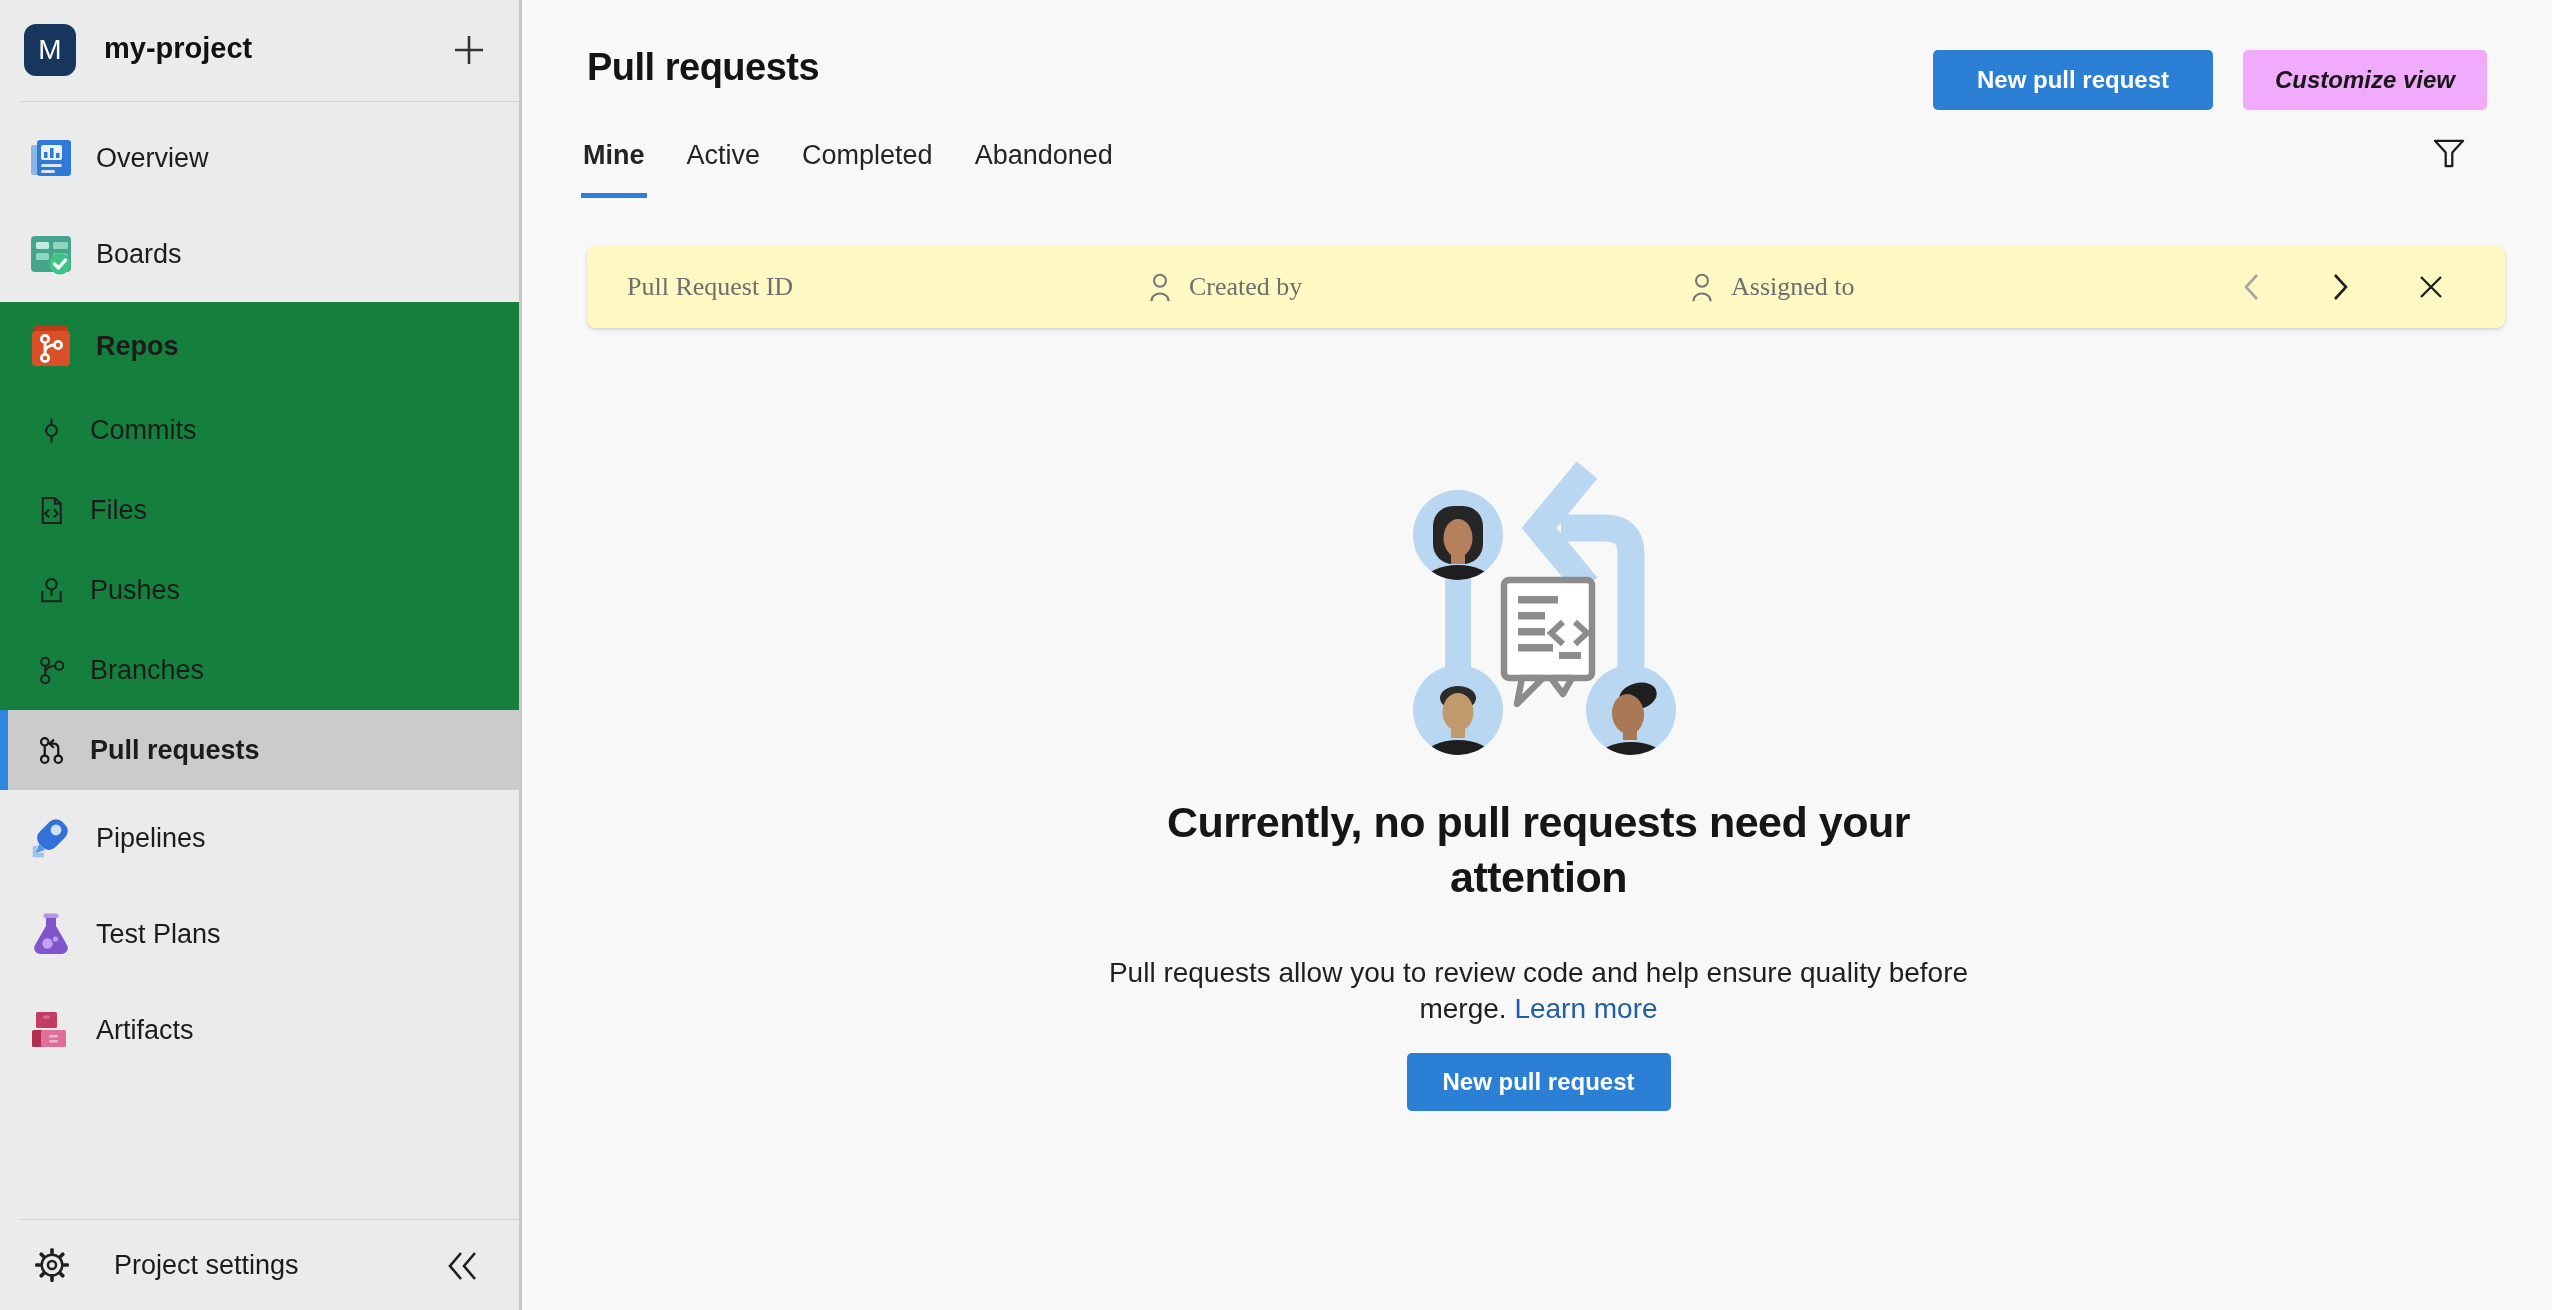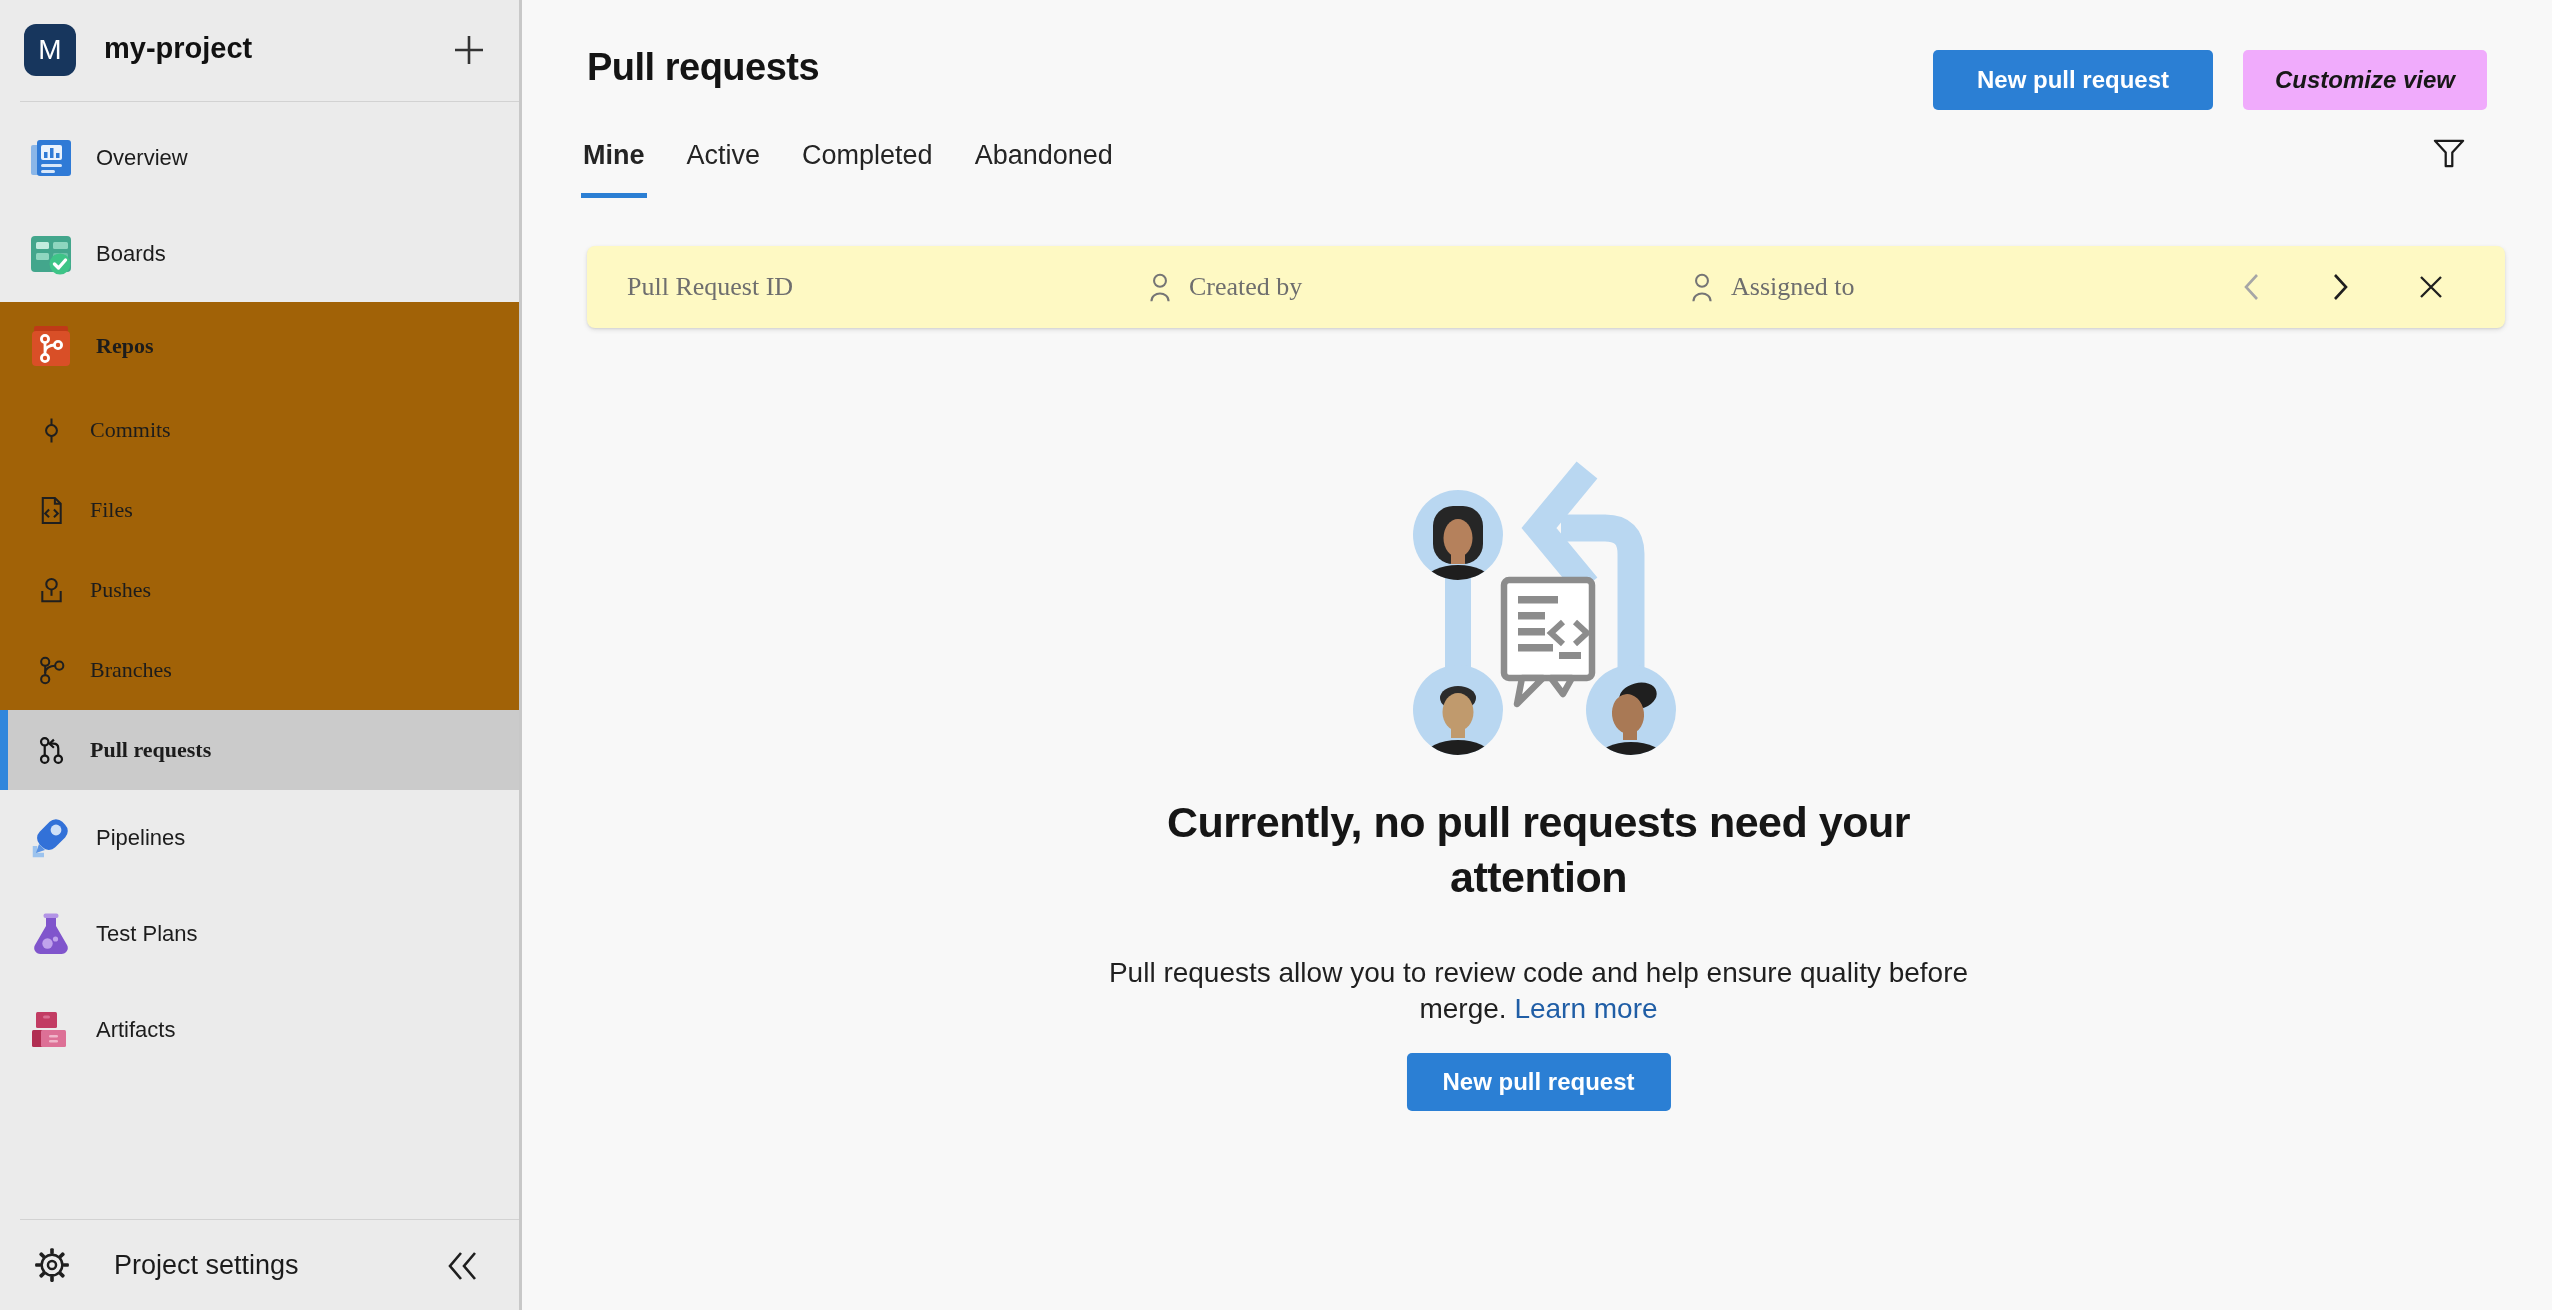--- a/index.html
+++ b/index.html
@@ -23,22 +23,22 @@
   }
   .proj-name { position:absolute; left:104px; top:32px; font-size:29px; font-weight:bold; color:#111; }
   .plus-btn { position:absolute; right:28px; top:28px; width:44px; height:44px; cursor:pointer;
     display:flex; align-items:center; justify-content:center; }
   .divider { height:1px; background:#d2d2d2; margin-left:20px; }
   .nav { padding-top:8px; }
   .nav-item { display:flex; align-items:center; cursor:pointer; }
   .nav-item.top { height:96px; }
   .nav-item .icon-c { width:50px; margin-left:26px; display:flex; align-items:center; justify-content:center; flex:none; }
   .nav-item.sub .icon-c { margin-left:32px; width:38px; }
-  .nav-item .lbl { margin-left:20px; font-size:22px; color:#1c1c1c; white-space:nowrap; }
-  .repos-group { background:#a16207;font-family:Liberation Serif, serif; }
+  .nav-item .lbl { margin-left:20px; font-size:27px; color:#1c1c1c; white-space:nowrap; }
+  .repos-group { background:#15803d; }
   .nav-item.repos-root { height:88px; }
   .nav-item.repos-root .lbl { font-weight:bold; }
   .nav-item.sub { height:80px; }
   .nav-item.selected { background:#cbcbcb; position:relative; }
   .nav-item.selected::before {
     content:""; position:absolute; left:0; top:0; bottom:0; width:8px; background:#2f86dc;
   }
   .nav-item.selected .lbl { font-weight:bold; }
   .sidebar-bottom { position:absolute; left:0; right:0; bottom:0; }
   .settings-row { position:relative; height:90px; display:flex; align-items:center; cursor:pointer;gap:20px; }

